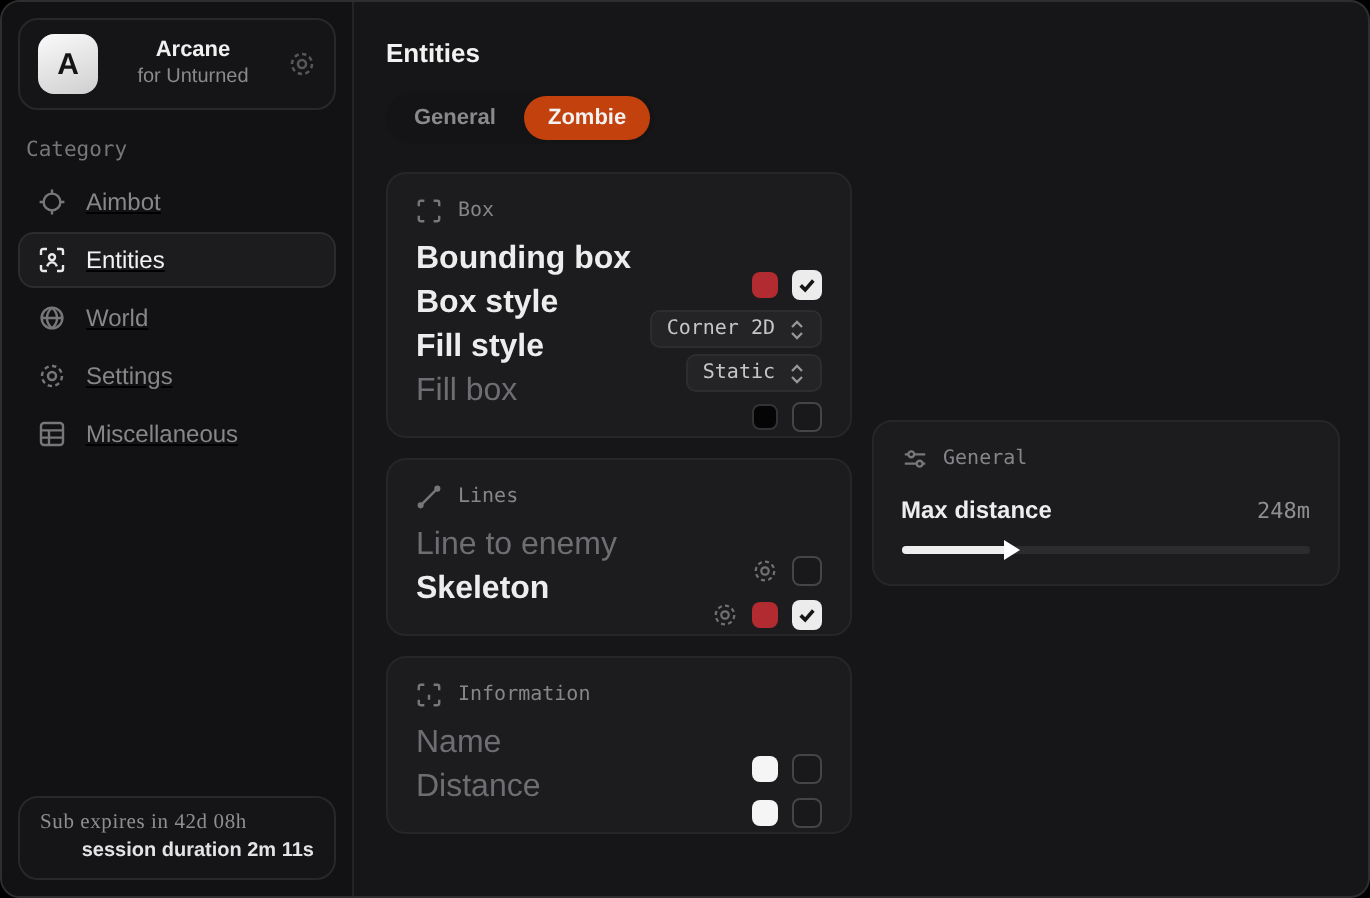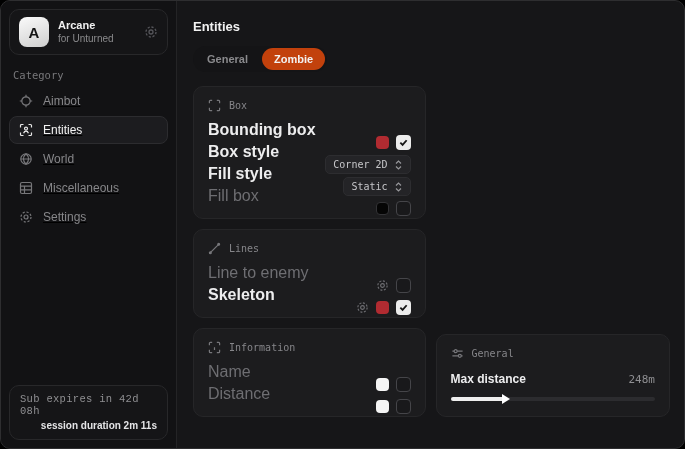--- a/index.html
+++ b/index.html
@@ -31,21 +31,21 @@
     border-radius: 10px;
     padding: 7px 9px;
     display: flex; align-items: center; gap: 9px;
   }
   .logo {
     width: 30px; height: 30px; border-radius: 8px;
     background: linear-gradient(160deg,#fafafa,#cfcfcf);
     color: #141414; font-weight: 700; font-size: 15px;
     display: flex; align-items: center; justify-content: center;
   }
-  .brand-text { flex: 1; line-height: 1.25; }
+  .brand-text { flex: 1; line-height: 1.25; text-align: center; }
   .brand-name { color: #f0f0f0; font-size: 11px; font-weight: 700; }
   .brand-sub { color: #8a8a8c; font-size: 10px; }
   .brand-gear { color: #55555a; display:flex; }
 
   .category-label {
     color: #77777a; font-size: 10.5px;
     font-family: "DejaVu Sans Mono", monospace;
     margin: 14px 4px 6px;
   }
   .nav { display: flex; flex-direction: column; gap: 1px; text-decoration: underline; }
@@ -64,21 +64,21 @@
   .nav-item.active .nav-icon { color: #e8e8e8; }
 
   .sidebar-footer {
     margin-top: auto;
     border: 1px solid #28282a;
     background: #151517;
     border-radius: 10px;
     padding: 7px 10px 8px;
   }
   .sub-expiry {
-    font-family: Liberation Mono, monospace;
+    font-family: Liberation Serif, serif;
     color: #8f8f92; font-size: 10.5px; letter-spacing: .3px;
   }
   .session-duration {
     color: #e4e4e6; font-size: 10px; font-weight: 700; margin-top: 3px; text-align: right;
   }
 
   
   .main { flex: 1; padding: 14px 14px 14px 16px; overflow: hidden; }
   .page-title { color: #f2f2f2; font-size: 13px; font-weight: 700; margin: 4px 0 12px; }
 
@@ -87,21 +87,21 @@
     background: #141416; border-radius: 999px; padding: 2px;
     margin-bottom: 14px;
   }
   .tab {
     font-size: 11px; font-weight: 600;
     padding: 5px 12px; border-radius: 999px;
     color: #8a8a8d; cursor: pointer;
   }
   .tab.active { background: #c2410c; color: #f2f2f2; }
 
-  .columns { display: flex; gap: 10px; align-items: flex-end; }
+  .columns { display: flex; gap: 10px; align-items: center; }
   .col-left { width: 238px; display: flex; flex-direction: column; gap: 10px; }
   .col-right { width: 240px; }
 
   .card {
     background: #1c1c1e;
     border: 1px solid #262628;
     border-radius: 10px;
     padding: 9px 14px 11px;
   }
   .card-header {
@@ -218,35 +218,35 @@
             <circle cx="7" cy="7" r="5.2"></circle>
             <path d="M1.8 7h10.4M7 1.8c-3.4 3.1-3.4 7.3 0 10.4M7 1.8c3.4 3.1 3.4 7.3 0 10.4"></path>
           </svg>
         </span>
         <span>World</span>
       </div>
 
       <div class="nav-item">
         <span class="nav-icon">
           <svg width="14" height="14" viewBox="0 0 14 14" fill="none" stroke="currentColor" stroke-width="1.2">
+            <circle cx="7" cy="7" r="2"></circle>
+            <circle cx="7" cy="7" r="5" stroke-dasharray="2.2 1.7"></circle>
+          </svg>
+        </span>
+        <span>Settings</span>
+      </div>
+
+      <div class="nav-item">
+        <span class="nav-icon">
+          <svg width="14" height="14" viewBox="0 0 14 14" fill="none" stroke="currentColor" stroke-width="1.2">
             <rect x="1.5" y="1.5" width="11" height="11" rx="1.5"></rect>
             <path d="M1.5 5.2h11M5.5 5.2v7.3M1.5 8.8h11"></path>
           </svg>
         </span>
         <span>Miscellaneous</span>
-      </div>
-
-      <div class="nav-item">
-        <span class="nav-icon">
-          <svg width="14" height="14" viewBox="0 0 14 14" fill="none" stroke="currentColor" stroke-width="1.2">
-            <circle cx="7" cy="7" r="2"></circle>
-            <circle cx="7" cy="7" r="5" stroke-dasharray="2.2 1.7"></circle>
-          </svg>
-        </span>
-        <span>Settings</span>
       </div>
     </nav>
 
     <div class="sidebar-footer">
       <div class="sub-expiry">Sub expires in 42d 08h</div>
       <div class="session-duration">session duration 2m 11s</div>
     </div>
   </aside>
 
   <main class="main">

